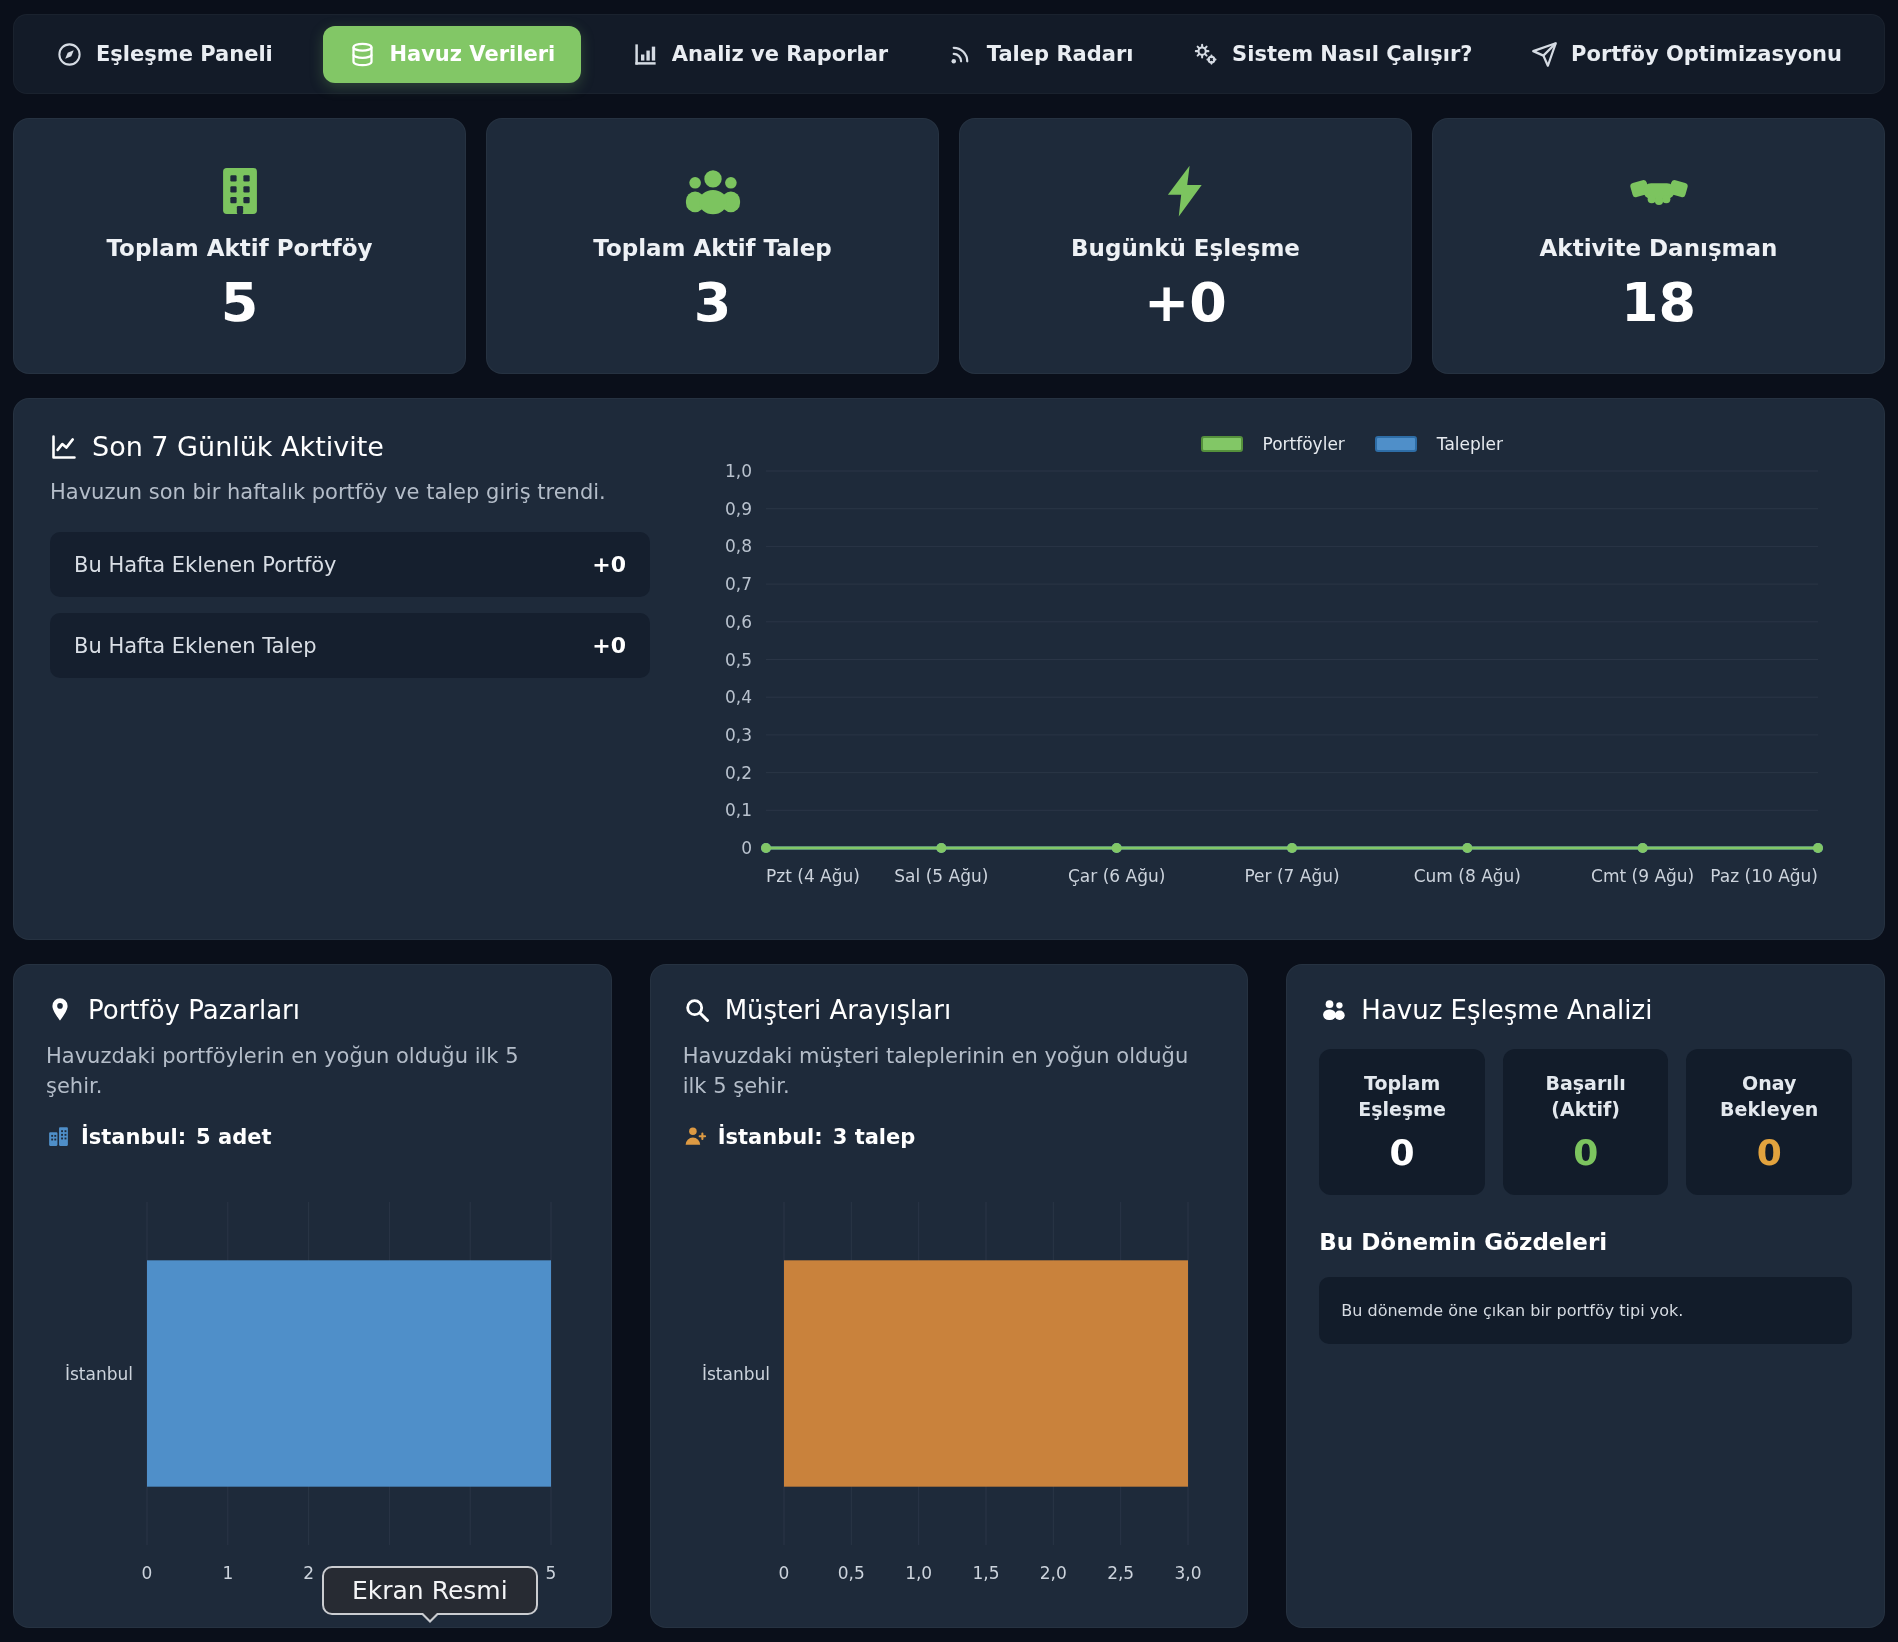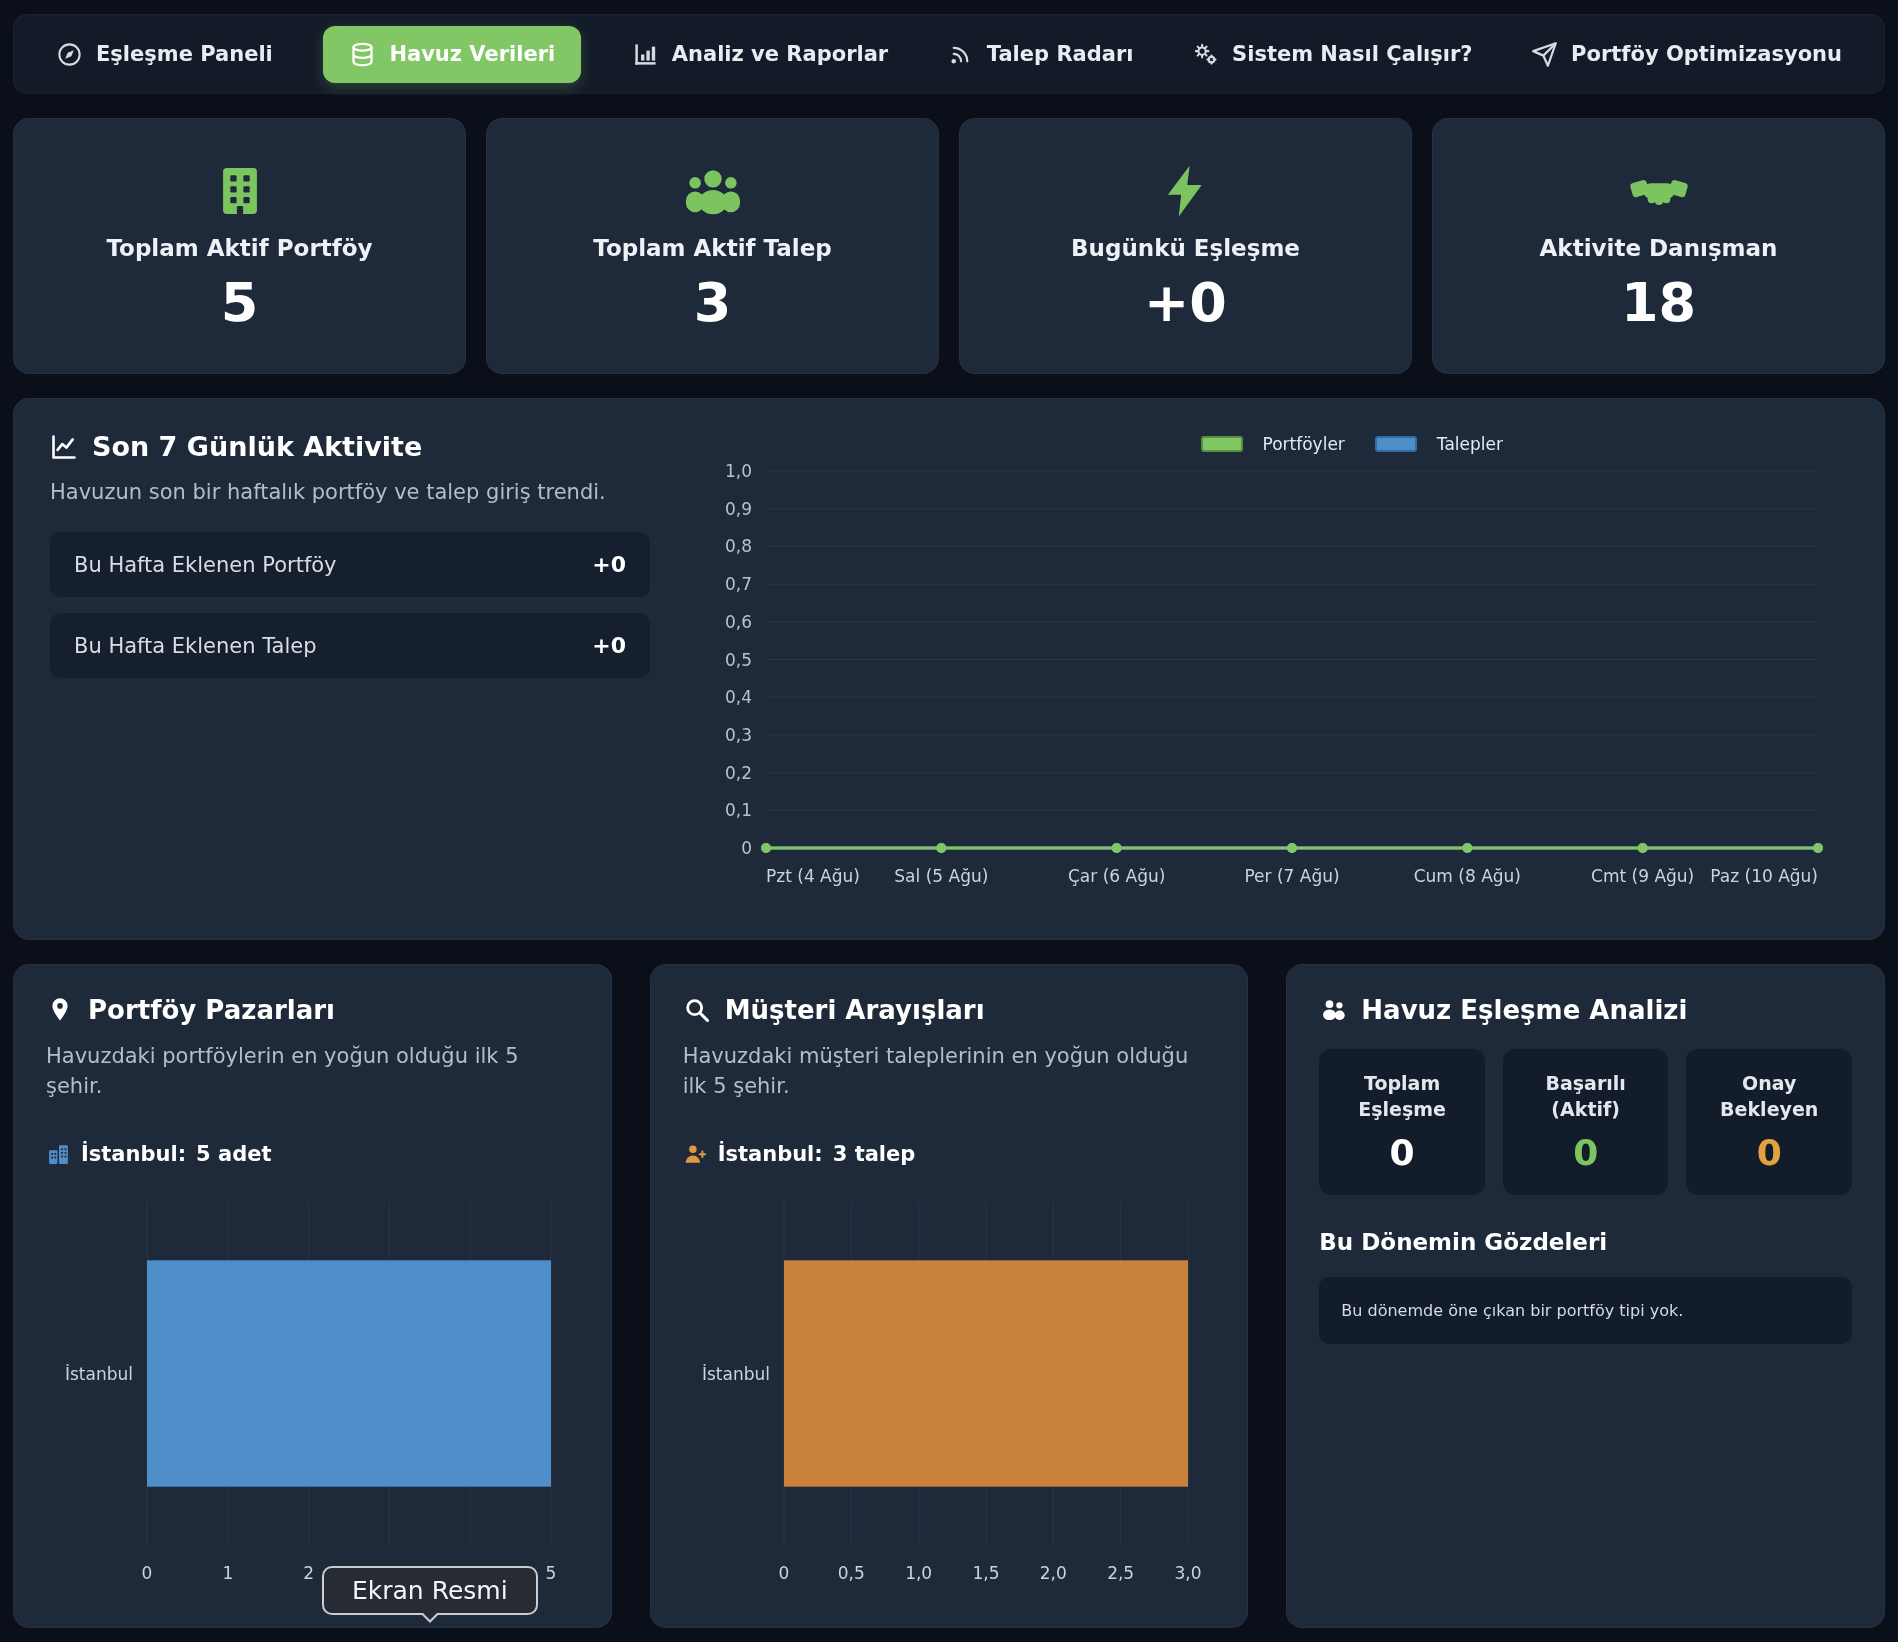--- a/index.html
+++ b/index.html
@@ -31,40 +31,40 @@
     height:256px;display:flex;flex-direction:column;align-items:center;justify-content:center;gap:15px}
   .stat-icon{display:flex}
   .stat-icon svg{width:58px;height:58px}
   .stat-label{font-size:23px;font-weight:bold;color:#eef1f5}
   .stat-value{font-size:54px;font-weight:bold;line-height:1;color:#fff}
 
   
   .activity{background:#1e2a3a;border:1px solid rgba(255,255,255,.04);border-radius:16px;
     height:542px;flex:none;padding:32px 36px;display:flex;gap:46px}
   .activity-left{width:600px;flex:none}
-  .card-title{display:flex;align-items:center;gap:14px;font-size:27px;font-weight:bold;color:#fff}
+  .card-title{display:flex;align-items:center;gap:14px;font-size:27px;font-weight:normal;color:#fff}
   .card-title .t-icon{display:flex}
   .card-title svg{width:28px;height:28px}
   .activity-sub{margin-top:18px;color:#b4bdc9;font-size:21px}
   .activity-rows{margin-top:28px;display:flex;flex-direction:column;gap:16px}
   .activity-row{background:#151f2e;border-radius:10px;padding:20px 24px;display:flex;
     align-items:center;justify-content:space-between;font-size:21px;color:#d9dee5}
   .activity-row .val{font-weight:bold;color:#fff;font-size:22px}
   .activity-right{flex:1;display:flex;flex-direction:column;min-width:0}
   .legend{display:flex;justify-content:flex-end;gap:30px;padding-right:345px;height:26px;align-items:center}
   .legend-item{display:flex;align-items:center;gap:20px;font-size:17px;color:#e6eaef}
   .swatch{width:42px;height:16px;border-radius:3px;border:2px solid transparent}
 
   
   .bottom{display:grid;grid-template-columns:1fr 1fr 1fr;gap:38px;flex:1;min-height:0}
   .panel{background:#1e2a3a;border:1px solid rgba(255,255,255,.04);border-radius:16px;
     padding:30px 32px;display:flex;flex-direction:column;min-width:0}
   .panel .card-title{font-size:26px}
   .panel-sub{margin-top:16px;color:#b4bdc9;font-size:21px;line-height:1.45}
-  .highlight{margin-top:40px;display:flex;align-items:center;gap:10px;font-size:21px;color:#fff}
+  .highlight{margin-top:22px;display:flex;align-items:flex-end;gap:10px;font-size:21px;color:#fff}
   .highlight .h-icon{display:flex}
   .highlight svg{width:25px;height:25px}
   .highlight .city{font-weight:bold}
   .highlight .amount{font-weight:bold}
   .panel-chart{margin-top:auto;display:flex;justify-content:center}
 
   
   .tabs{margin-top:24px;background:#121c2a;border-radius:12px;padding:6px;display:flex;gap:4px}
   .tab{flex:1;text-align:center;font-size:19px;font-weight:bold;color:#d2d8e0;
     padding:14px 4px;border-radius:9px;cursor:pointer;white-space:nowrap}

